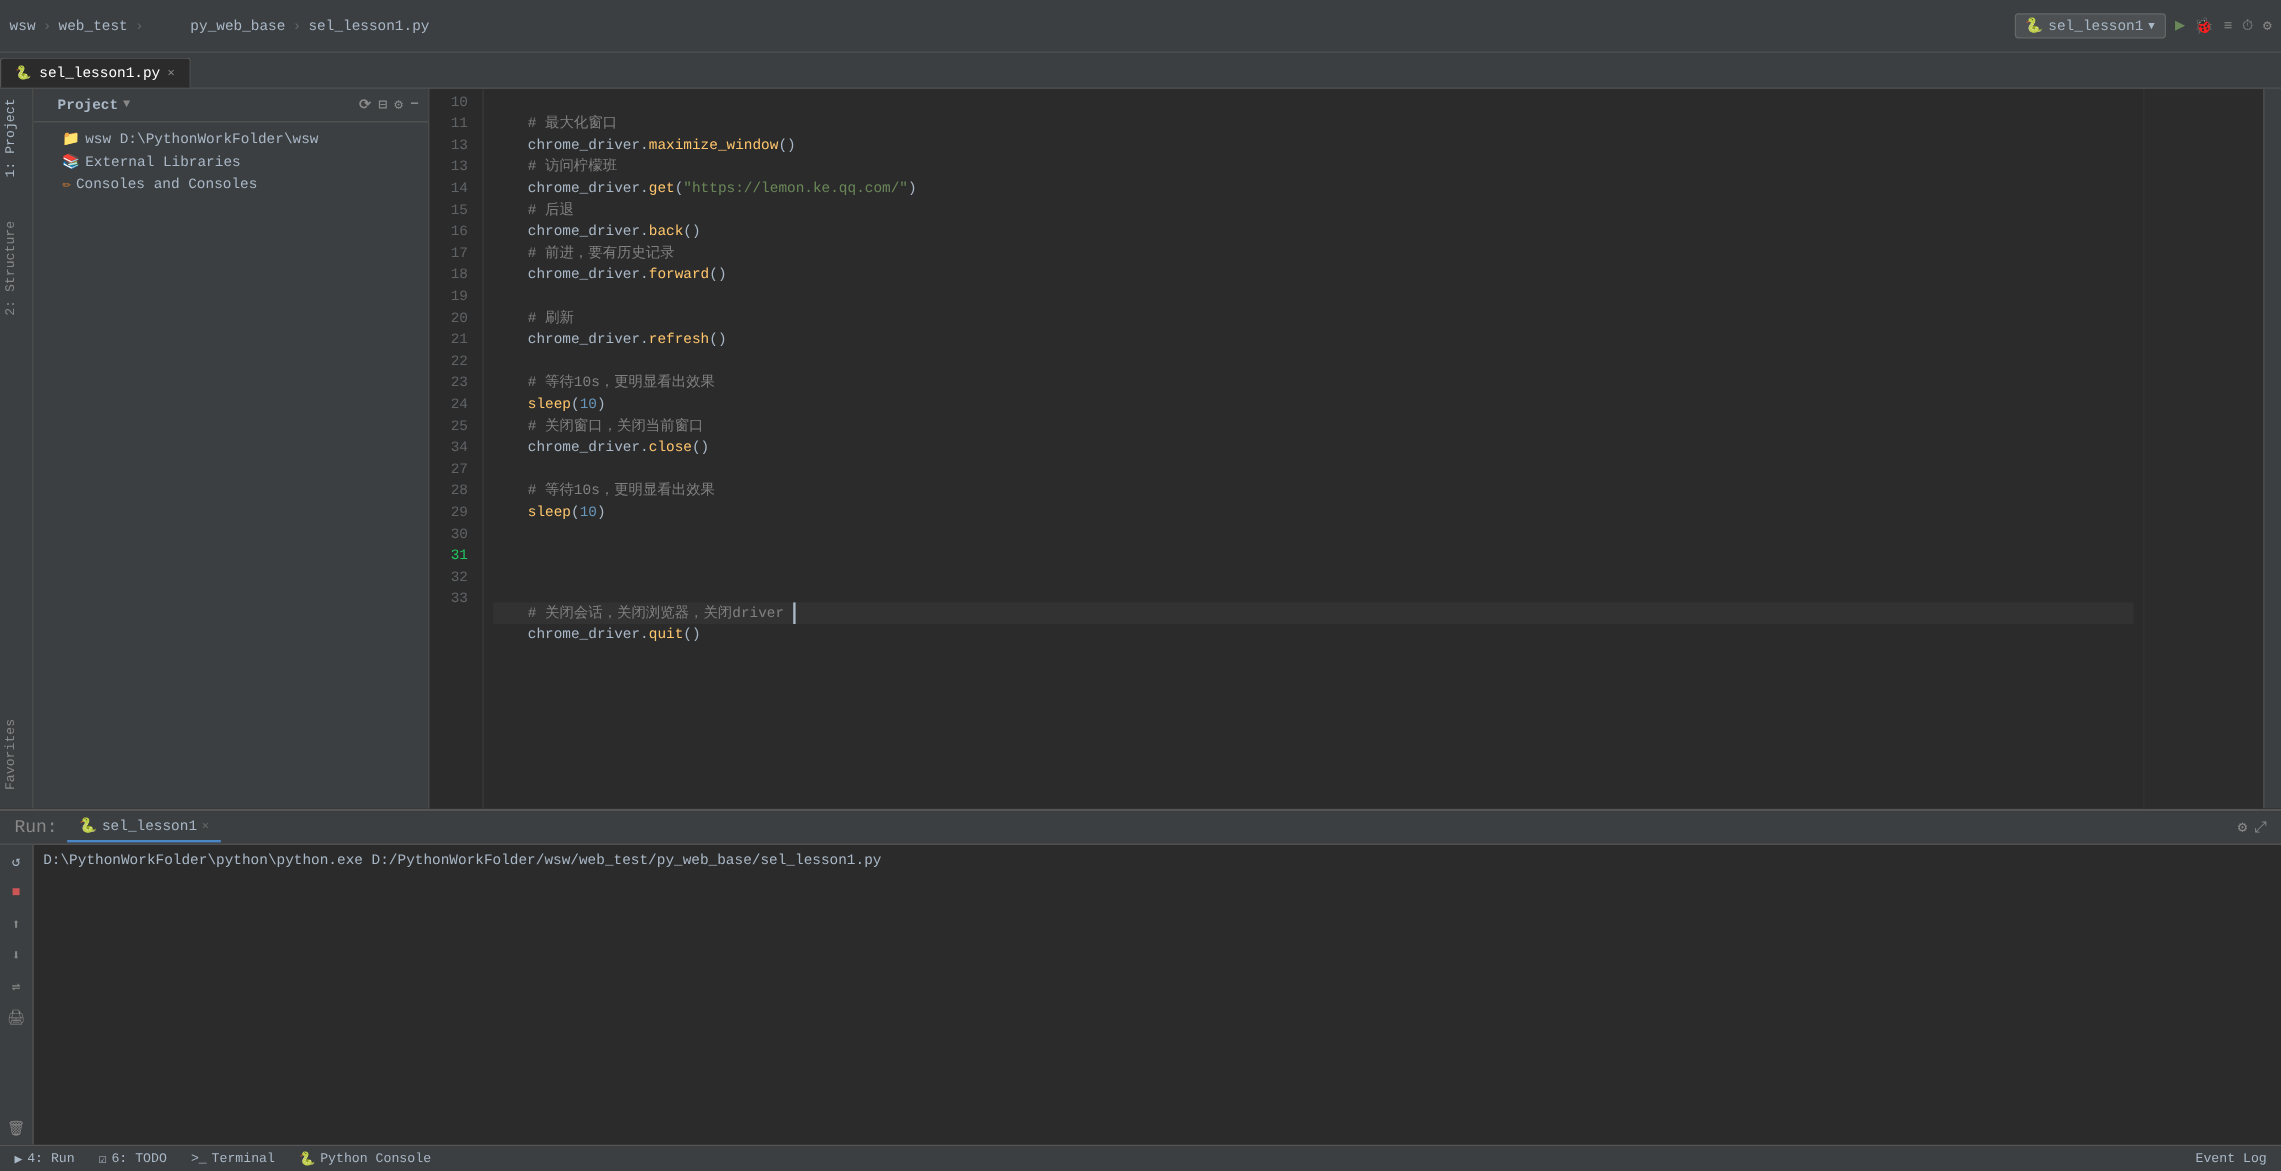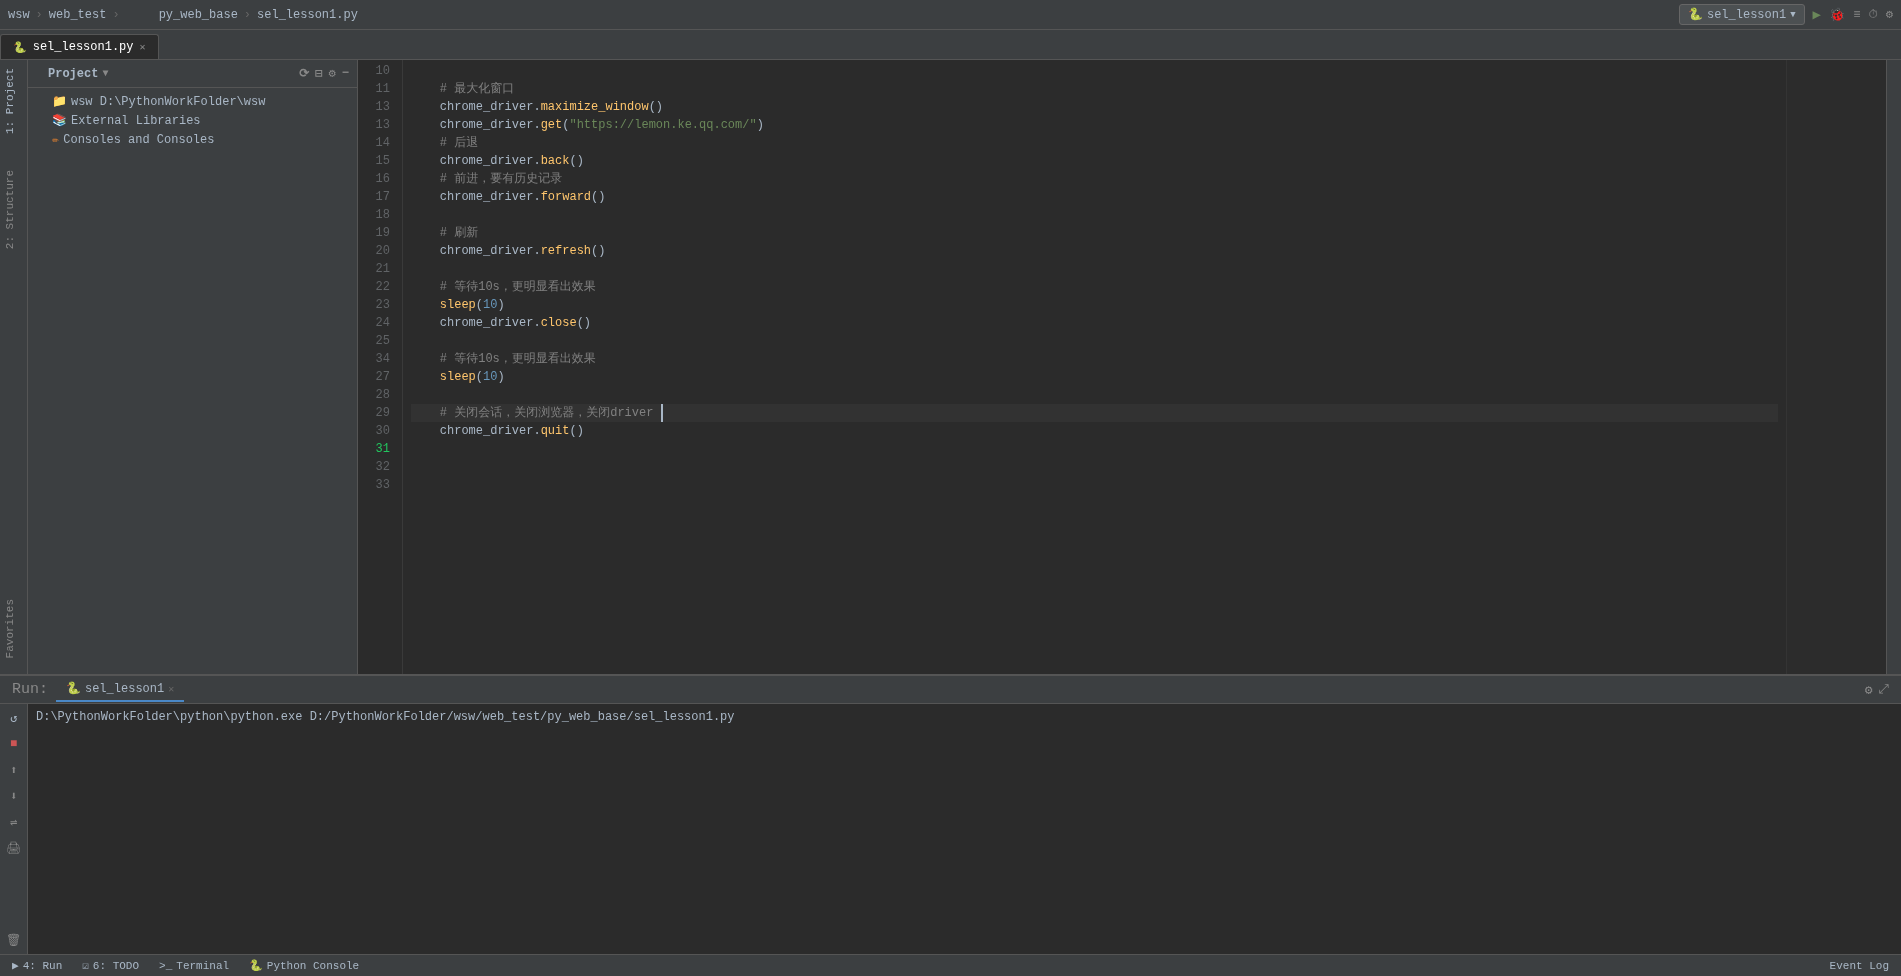--- a/index.html
+++ b/index.html
@@ -11,21 +11,21 @@
       display: flex;
       flex-direction: column;
       height: 976px;
       width: 1901px;
       overflow: hidden;
     }
 
     
     .top-bar {
       background: #3c3f41;
-      height: 30px;
+      height: 44px;
       display: flex;
       align-items: center;
       padding: 0 8px;
       border-bottom: 1px solid #555;
       flex-shrink: 0;
     }
     .top-bar-left {
       display: flex;
       align-items: center;
       gap: 6px;
@@ -200,20 +200,21 @@
       font-size: 12px;
     }
     .code-line {
       height: 18px;
       white-space: pre;
       display: flex;
       align-items: center;
     }
     .code-line.current-line {
       background: #323232;
+      margin-top: 48px;
     }
     .comment { color: #808080; }
     .string { color: #6a8759; }
     .func { color: #ffc66d; }
     .number { color: #6897bb; }
     .cursor {
       border-right: 2px solid #a9b7c6;
       animation: blink 1s infinite;
     }
     @keyframes blink {
@@ -448,31 +449,33 @@
         <div class="line-number">30</div>
         <div class="line-number active">31</div>
         <div class="line-number">32</div>
         <div class="line-number">33</div>
       </div>
 
       <div class="code-content">
         <div class="code-line">&nbsp;</div>
         <div class="code-line"><span class="comment">    # 最大化窗口</span></div>
         <div class="code-line"><span>    chrome_driver.</span><span class="func">maximize_window</span><span>()</span></div>
+        <div class="code-line"><span class="comment">    # 访问柠檬班</span></div>
         <div class="code-line"><span>    chrome_driver.</span><span class="func">get</span><span>(</span><span class="string">"https://lemon.ke.qq.com/"</span><span>)</span></div>
         <div class="code-line"><span class="comment">    # 后退</span></div>
         <div class="code-line"><span>    chrome_driver.</span><span class="func">back</span><span>()</span></div>
         <div class="code-line"><span class="comment">    # 前进，要有历史记录</span></div>
         <div class="code-line"><span>    chrome_driver.</span><span class="func">forward</span><span>()</span></div>
         <div class="code-line">&nbsp;</div>
         <div class="code-line"><span class="comment">    # 刷新</span></div>
         <div class="code-line"><span>    chrome_driver.</span><span class="func">refresh</span><span>()</span></div>
         <div class="code-line">&nbsp;</div>
         <div class="code-line"><span class="comment">    # 等待10s，更明显看出效果</span></div>
         <div class="code-line"><span>    </span><span class="func">sleep</span><span>(</span><span class="number">10</span><span>)</span></div>
+        <div class="code-line"><span class="comment">    # 关闭窗口，关闭当前窗口</span></div>
         <div class="code-line"><span>    chrome_driver.</span><span class="func">close</span><span>()</span></div>
         <div class="code-line">&nbsp;</div>
         <div class="code-line"><span class="comment">    # 等待10s，更明显看出效果</span></div>
         <div class="code-line"><span>    </span><span class="func">sleep</span><span>(</span><span class="number">10</span><span>)</span></div>
         <div class="code-line">&nbsp;</div>
         <div class="code-line current-line"><span class="comment">    # 关闭会话，关闭浏览器，关闭driver</span><span class="cursor">&nbsp;</span></div>
         <div class="code-line"><span>    chrome_driver.</span><span class="func">quit</span><span>()</span></div>
         <div class="code-line">&nbsp;</div>
       </div>
 

